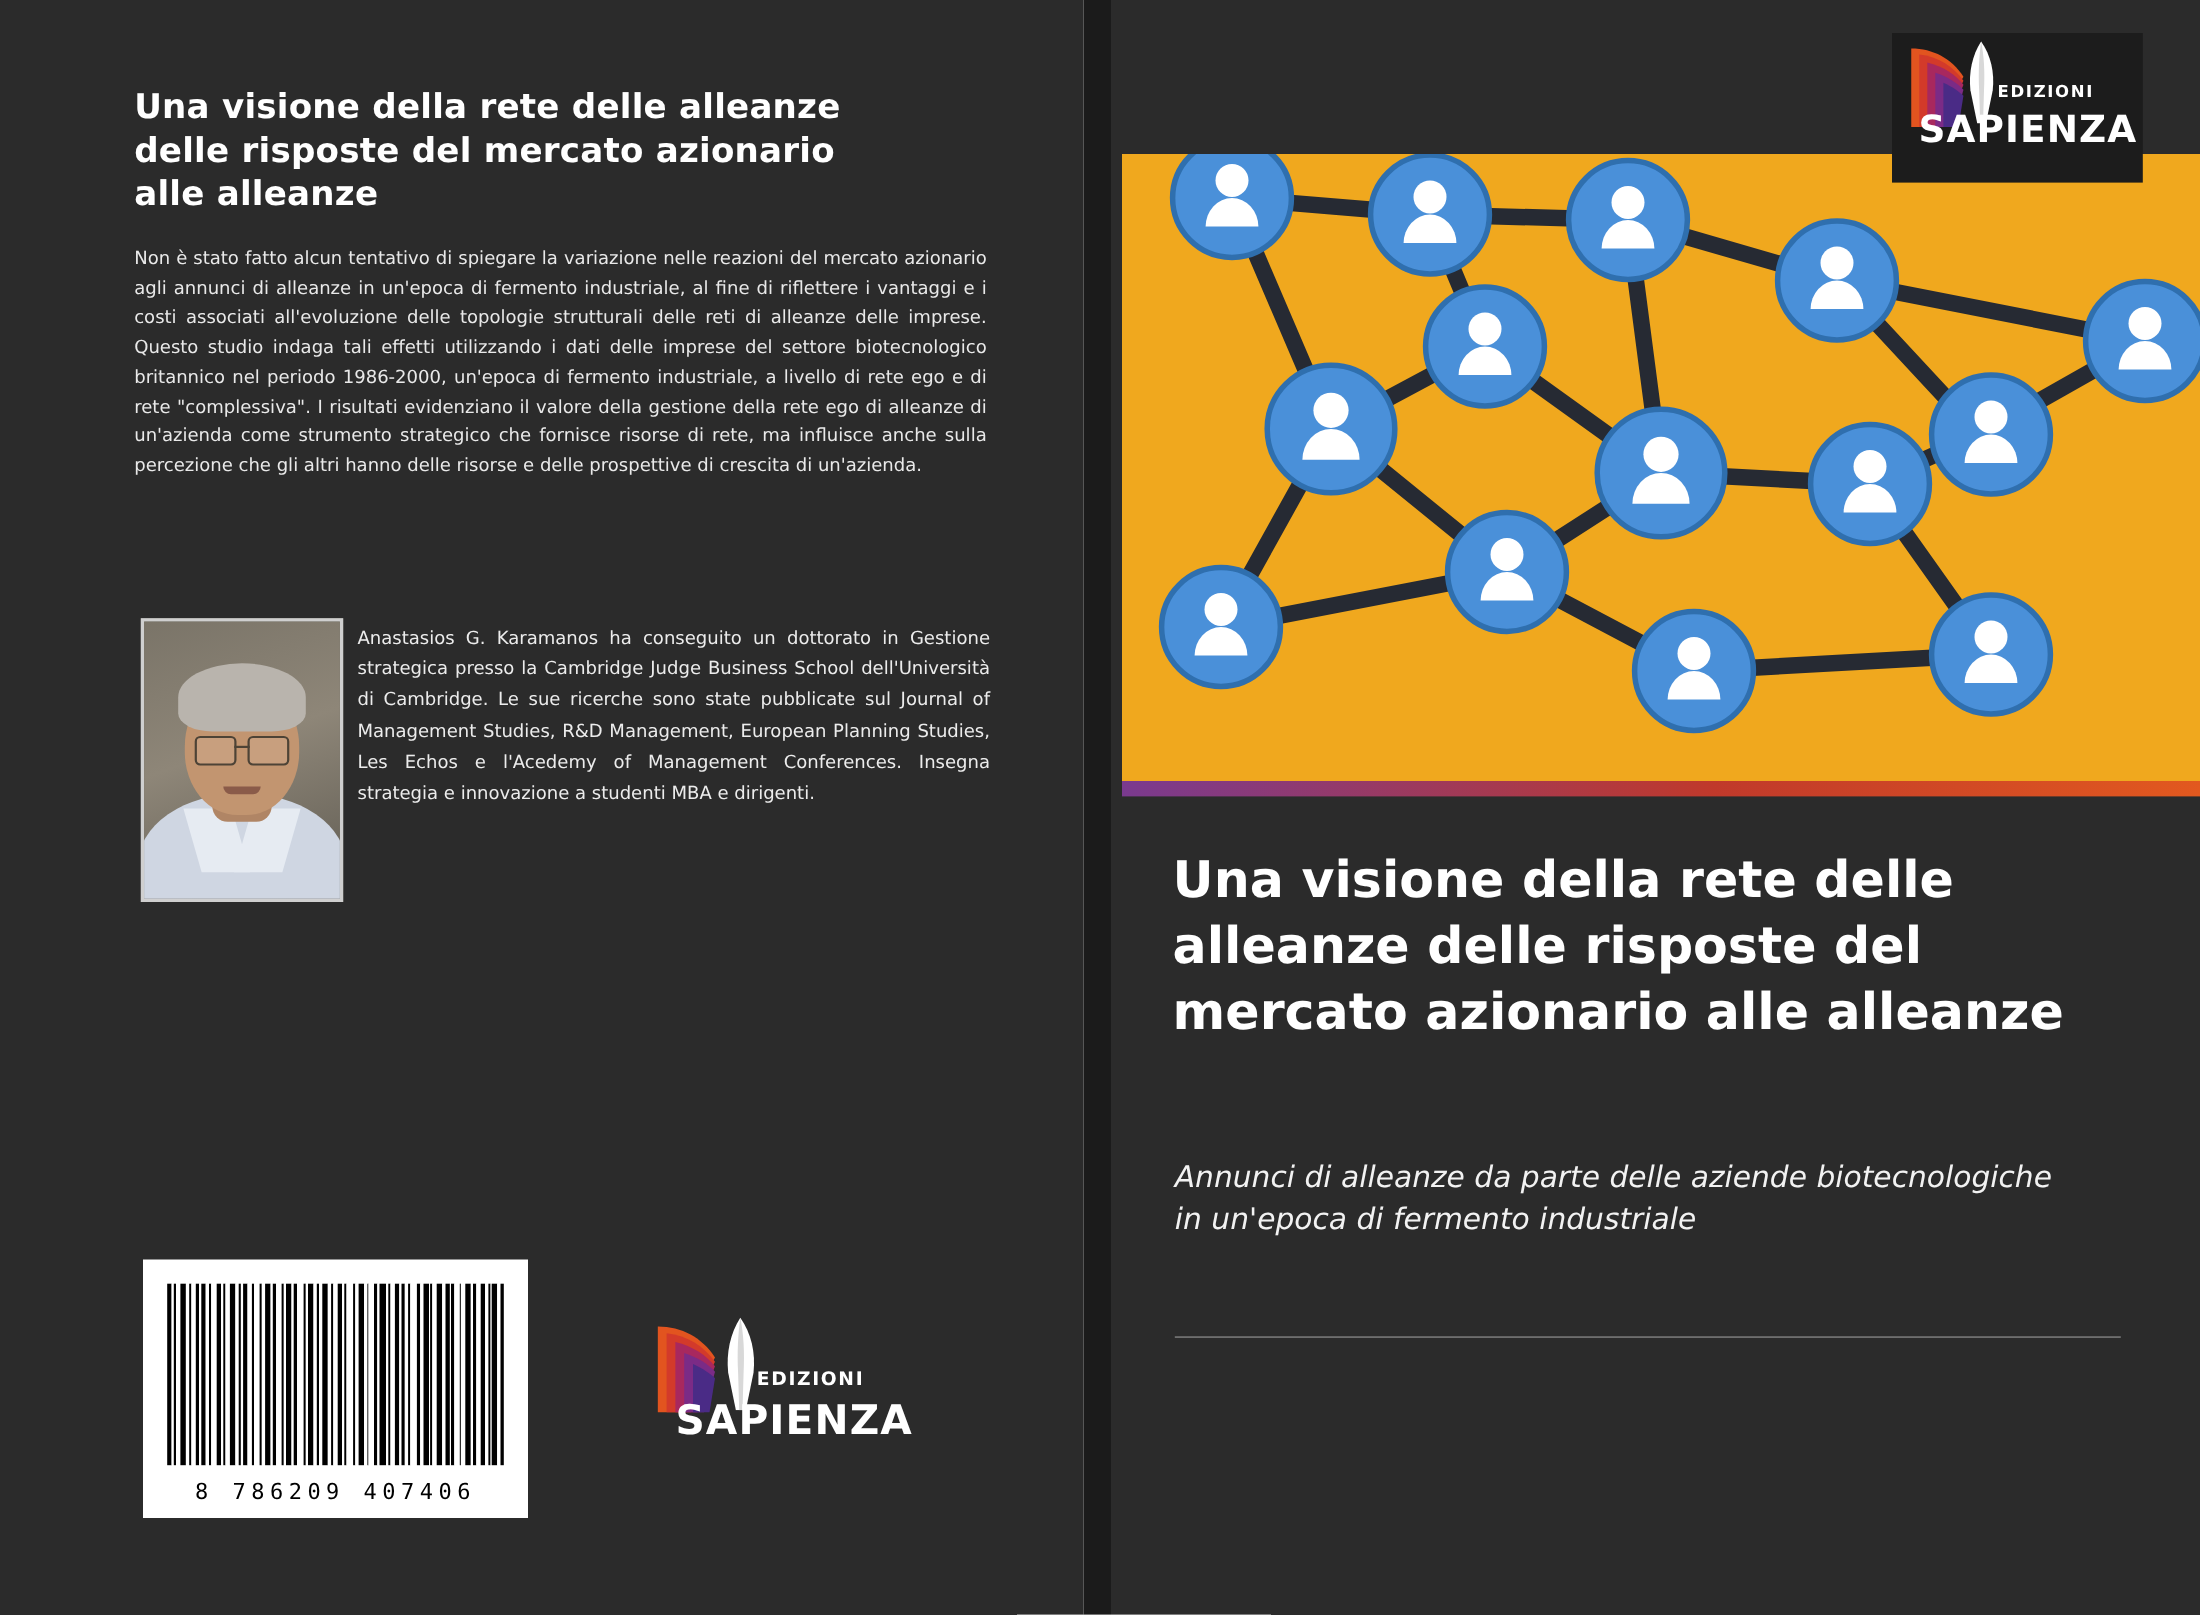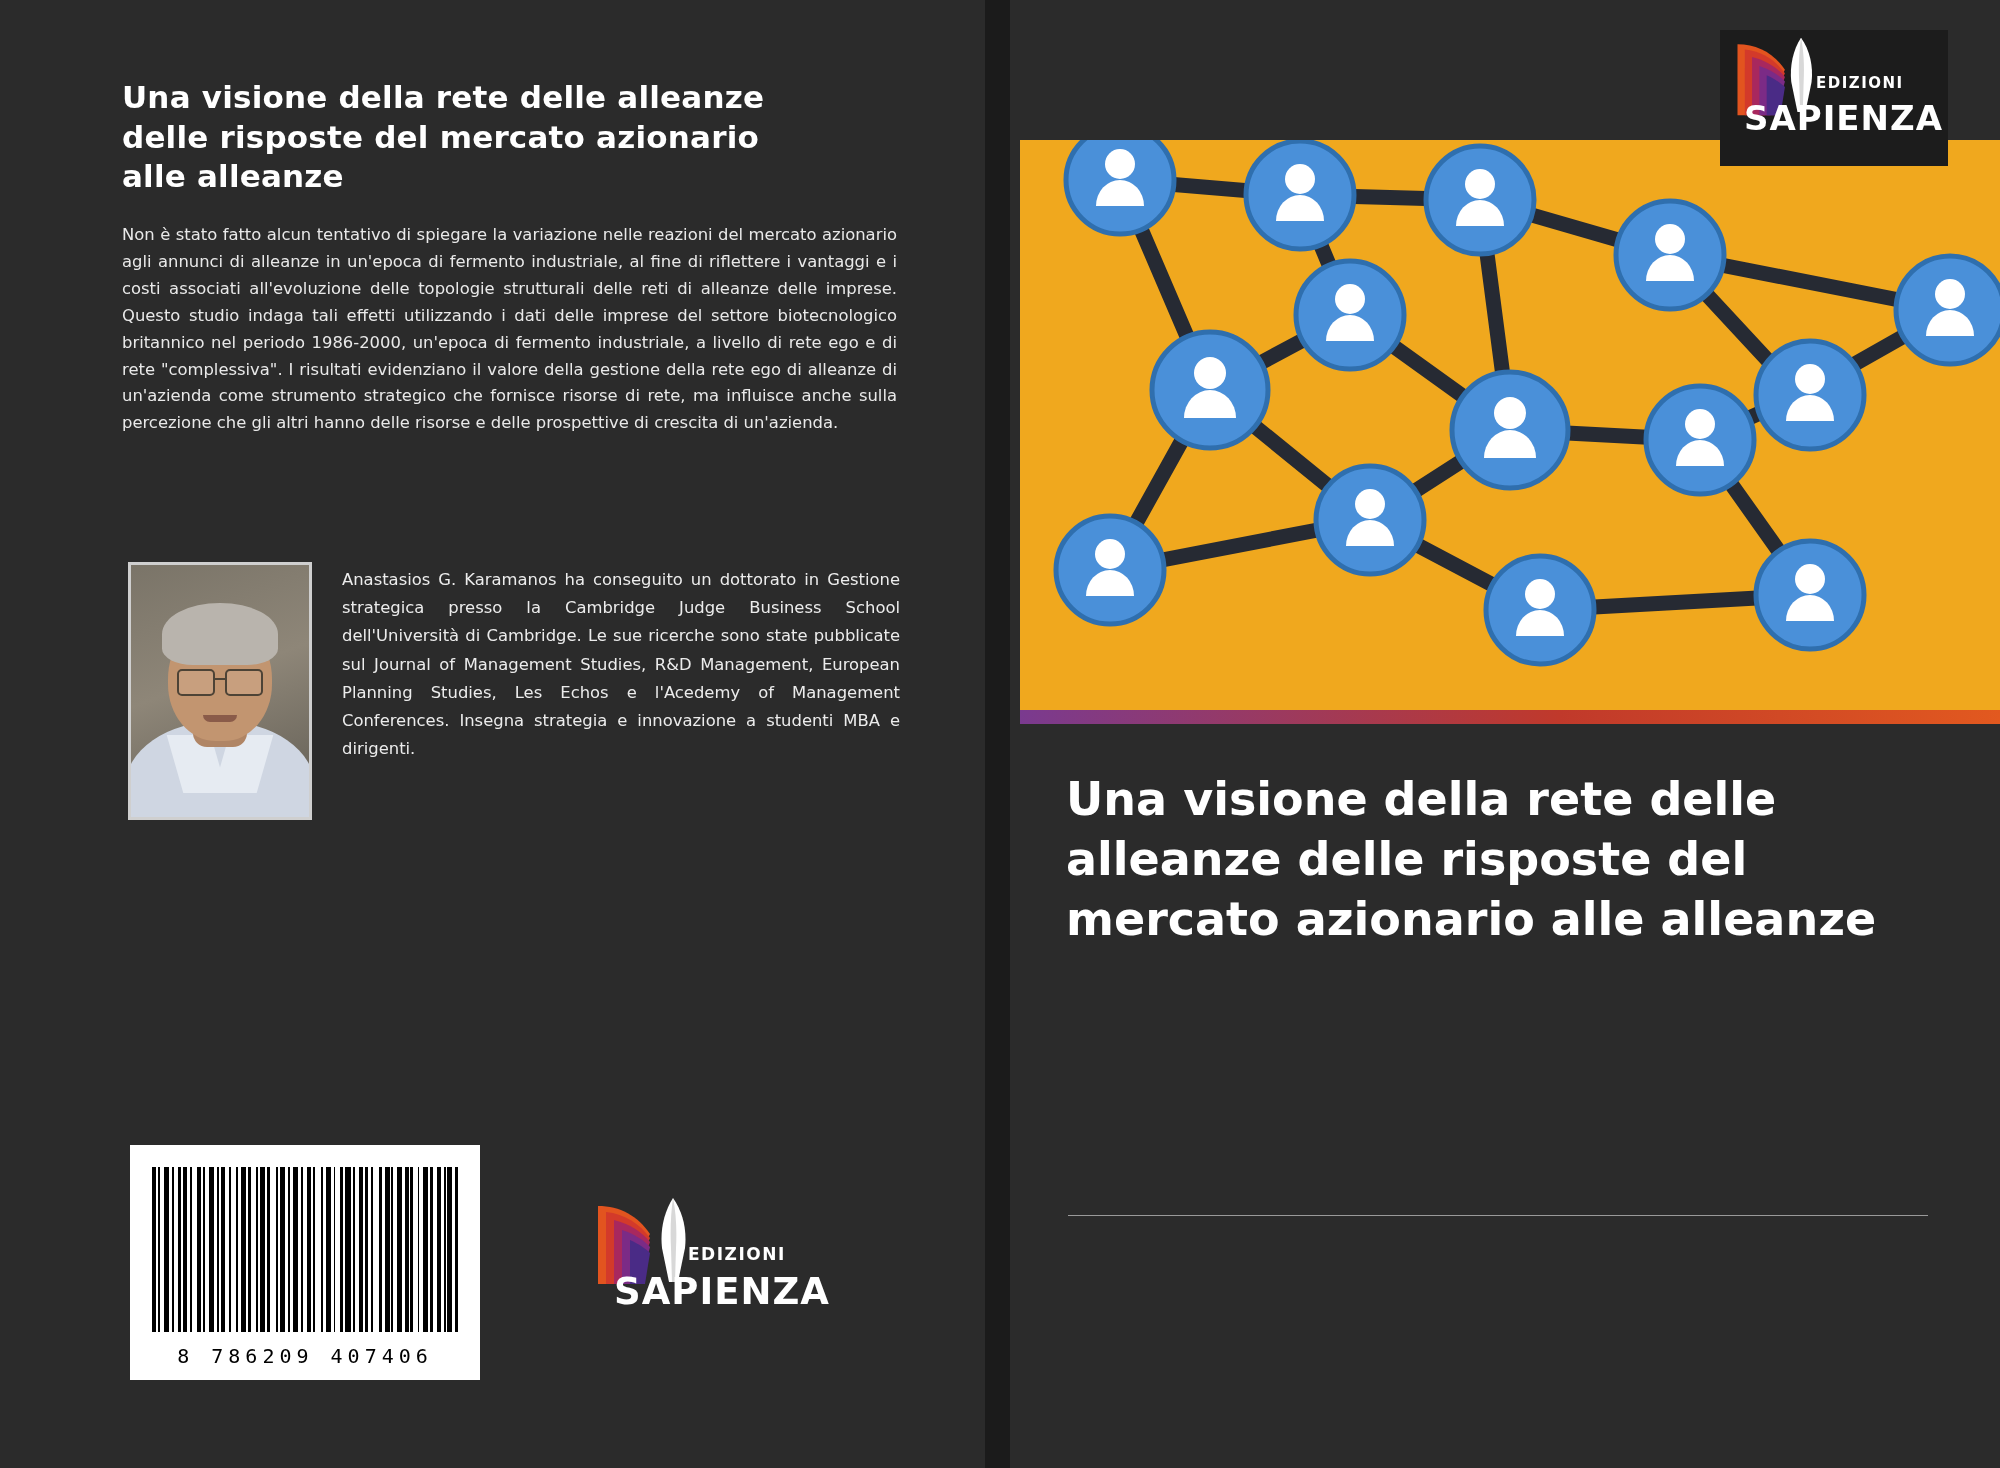--- a/index.html
+++ b/index.html
@@ -50,21 +50,21 @@
     font-size: 16.4px;
     line-height: 1.64;
     text-align: justify;
   }
   .author-block {
     position: absolute;
     left: 128px;
     top: 562px;
     width: 772px;
     display: flex;
-    gap: 30px;
+    gap: 13px;
   }
   .author-photo {
     width: 178px;
     height: 252px;
     border: 3px solid #cfcfcf;
     background: #6d6a60;
     position: relative;
     overflow: hidden;
     flex: none;
   }
@@ -562,18 +562,19 @@
       <svg class="logo-pen" viewBox="0 0 34 86" style="left:58px;top:-2px;width:30px;height:80px;">
         <path d="M17 2 C27 16 31 34 29 52 L22 86 L13 86 L6 52 C4 34 8 16 17 2 Z" fill="#ffffff"></path>
         <path d="M17 2 C20 16 21 34 20 52 L19 86 L16 86 L15 52 C14 34 15 16 17 2 Z" fill="#d8d8d8"></path>
       </svg>
       <div class="logo-ed" style="left:88px;top:38px;font-size:15px;">EDIZIONI</div>
       <div class="logo-sap" style="left:16px;top:62px;font-size:34px;">SAPIENZA</div>
     </div>
 
     <div class="front-title">Una visione della rete delle alleanze delle risposte del mercato azionario alle alleanze</div>
 
+    <div class="front-subtitle">Annunci di alleanze da parte delle aziende biotecnologiche in un'epoca di fermento industriale</div>
 
     <div class="front-rule"></div>
 
   </div>
 
 </div>
 
 </body></html>

